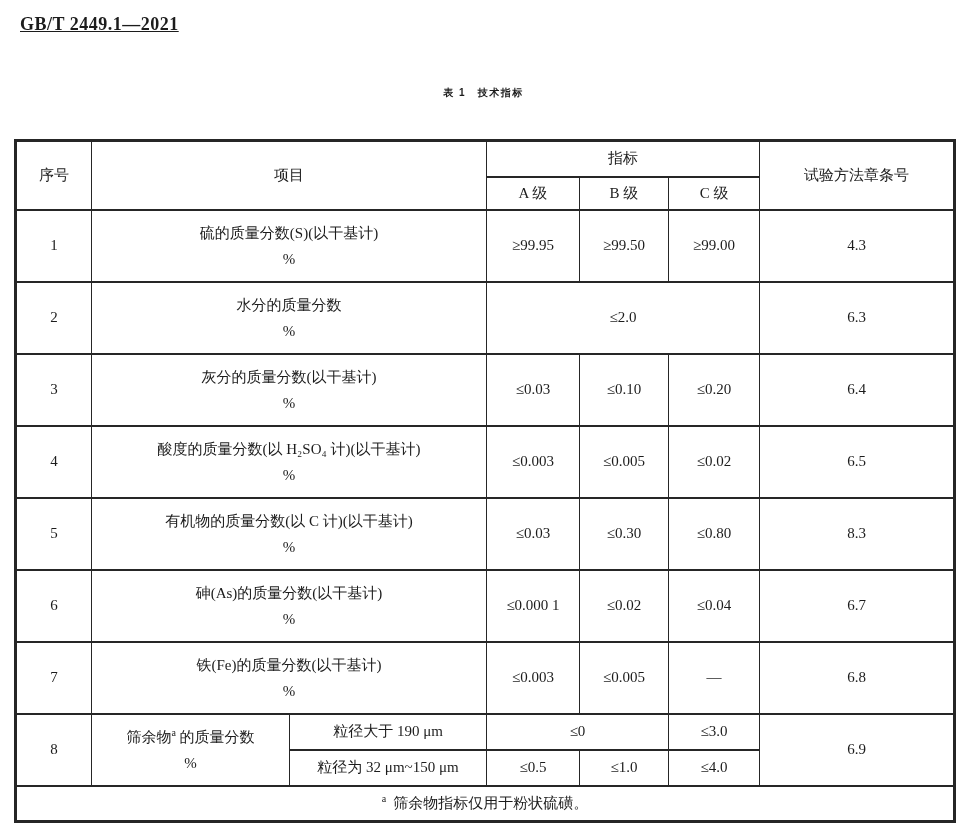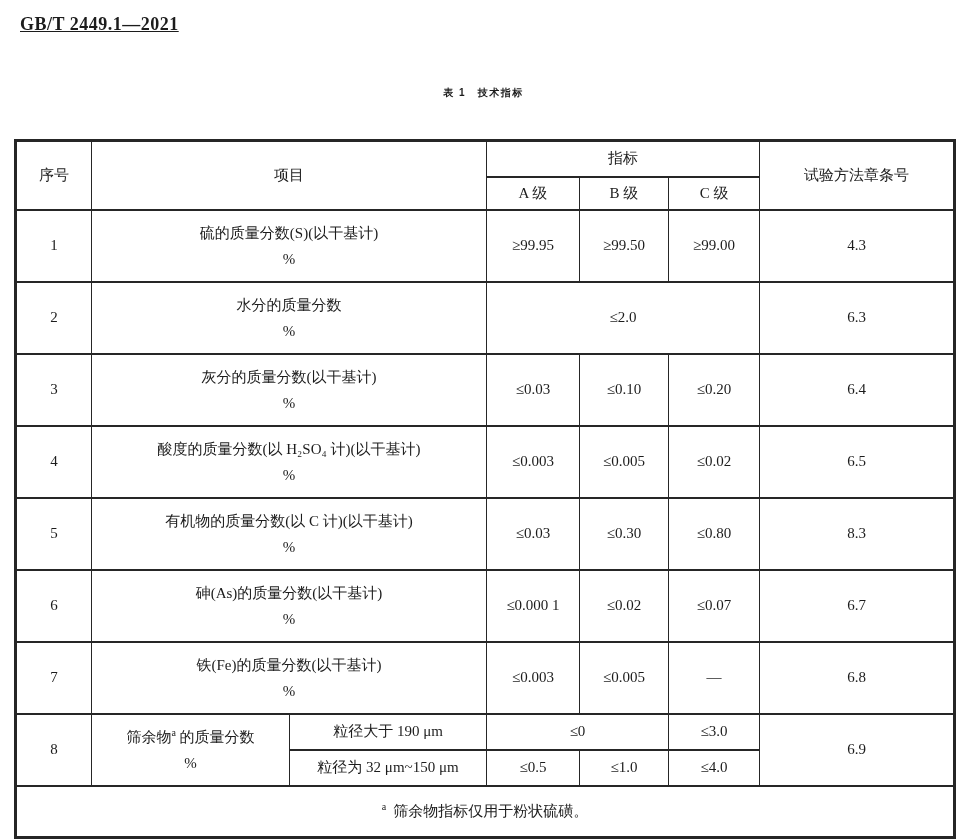--- a/index.html
+++ b/index.html
@@ -159,21 +159,21 @@
     </tr>
 
     <tr style="height:72px">
       <td>6</td>
       <td colspan="2">
         <div class="item-name">砷(As)的质量分数(以干基计)</div>
         <div class="item-unit">%</div>
       </td>
       <td>≤0.000 1</td>
       <td>≤0.02</td>
-      <td>≤0.07</td>
+      <td>≤0.04</td>
       <td>6.7</td>
     </tr>
 
     <tr style="height:72px">
       <td>7</td>
       <td colspan="2">
         <div class="item-name">铁(Fe)的质量分数(以干基计)</div>
         <div class="item-unit">%</div>
       </td>
       <td>≤0.003</td>
@@ -194,17 +194,17 @@
       <td rowspan="2">6.9</td>
     </tr>
 
     <tr style="height:36px">
       <td>粒径为 32 μm~150 μm</td>
       <td>≤0.5</td>
       <td>≤1.0</td>
       <td>≤4.0</td>
     </tr>
 
-    <tr style="height:52px">
+    <tr style="height:36px">
       <td colspan="7" class="footnote-cell"><sup class="sup">a</sup><span>筛余物指标仅用于粉状硫磺。</span></td>
     </tr>
   </tbody>
 </table>
 
 </body></html>

